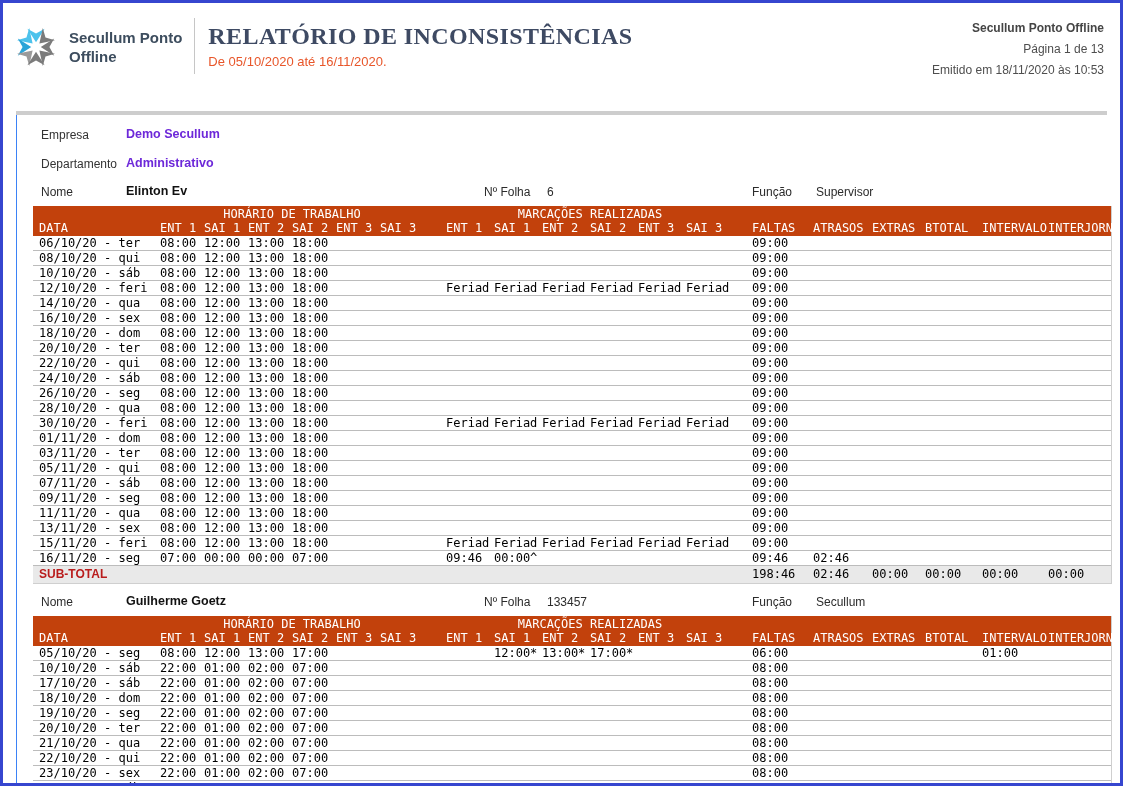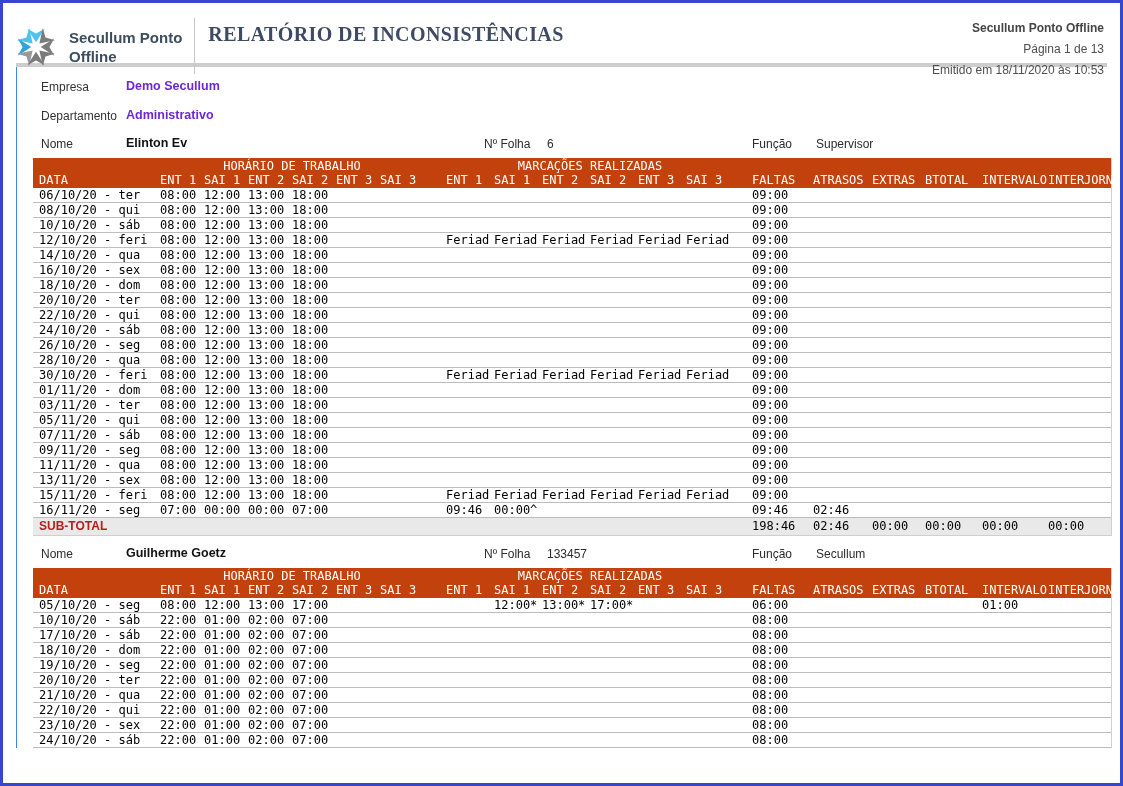--- a/index.html
+++ b/index.html
@@ -1,26 +1,26 @@
 <!DOCTYPE html>
 <html><head>
 <meta charset="utf-8">
 <style>
   html,body{margin:0;padding:0;background:#fff;}
   .window{
     width:1123px;height:786px;box-sizing:border-box;border:3px solid #3646cf;
     background:#fff;font-family:"Liberation Sans",sans-serif;overflow:hidden;position:relative;
   }
   
-  .report-header{display:flex;height:60px;padding:0 16px 0 10px;align-items:flex-start;}
+  .report-header{display:flex;height:108px;padding:0 16px 0 10px;align-items:flex-start;}
   .brand{display:flex;align-items:center;margin-top:21px;}
   .brand-text{margin-left:10px;font-size:15px;font-weight:bold;color:#3d4d5e;line-height:19px;}
   .vdiv{width:1px;background:#c6c6c6;height:56px;margin:15px 13px 0 12px;}
   .title-block{margin-top:20px;}
-  .title-block h1{font-family:"Liberation Serif","DejaVu Serif",serif;font-size:20px;letter-spacing:.4px;color:#3e4a63;margin:0;font-weight:bold;}
+  .title-block h1{font-family:"Liberation Serif","DejaVu Serif",serif;font-size:24px;letter-spacing:.4px;color:#3e4a63;margin:0;font-weight:bold;}
   .subtitle{color:#e8562a;font-size:13px;margin-top:4px;}
   .meta{margin-left:auto;text-align:right;font-size:12px;color:#4e4e4e;margin-top:15px;line-height:21px;}
   .meta-app{font-weight:bold;color:#454545;}
   .hsep{height:4px;background:#cdcdcd;margin:0 13px;}
   
   .content{margin:0 14px 0 13px;border-left:1px solid #3b82f6;padding-top:6px;padding-left:16px;}
   .info-row{position:relative;height:29px;font-size:12px;color:#2b2b2b;}
   .info-label{position:absolute;left:8px;top:7px;color:#333;}
   .info-value{position:absolute;left:93px;top:6px;font-weight:bold;font-size:12.5px;color:#6d28d9;}
   .emp-row{position:relative;height:27px;font-size:12px;color:#2b2b2b;}
@@ -77,20 +77,21 @@
         </g>
       </svg>
       <div class="brand-text">
         <div>Secullum Ponto</div>
         <div>Offline</div>
       </div>
     </div>
     <div class="vdiv"></div>
     <div class="title-block">
       <h1>RELATÓRIO DE INCONSISTÊNCIAS</h1>
+      <div class="subtitle">De 05/10/2020 até 16/11/2020.</div>
     </div>
     <div class="meta">
       <div class="meta-app">Secullum Ponto Offline</div>
       <div>Página 1 de 13</div>
       <div>Emitido em 18/11/2020 às 10:53</div>
     </div>
   </div>
 
   <div class="hsep"></div>
 

